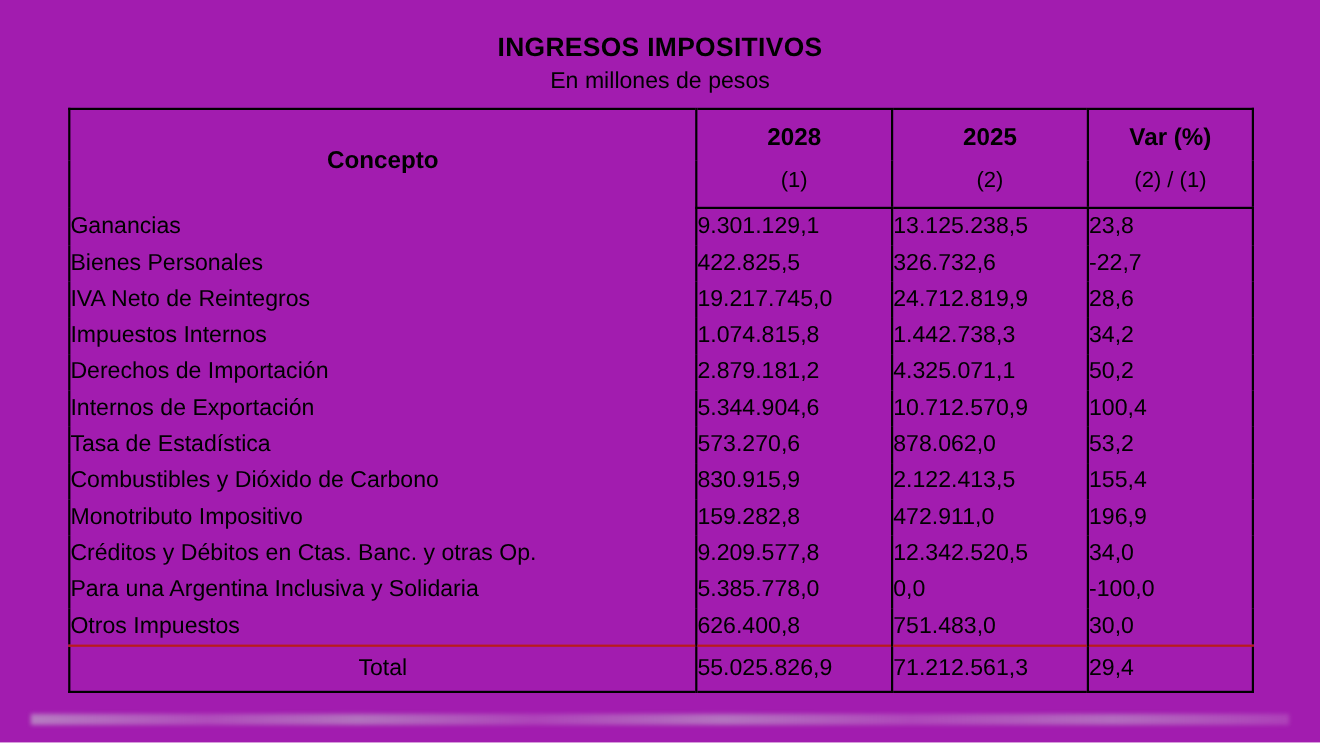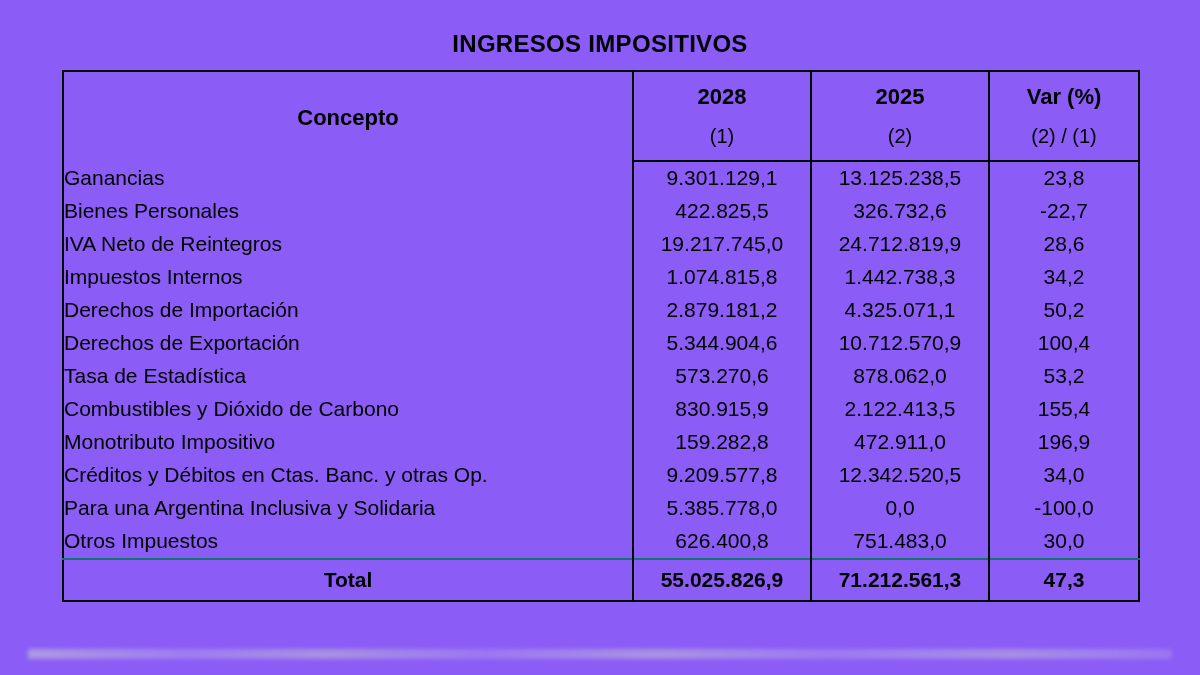--- a/index.html
+++ b/index.html
@@ -11,21 +11,21 @@
     width: 1200px;
     height: 675px;
     font-family: "Liberation Sans", sans-serif;
     color: #000000;
     overflow: hidden;
   }
   .page {
     position: relative;
     width: 1200px;
     height: 675px;
-    background: #8b5cf6;
+    background: #a21caf;
   }
   .title-block {
     text-align: center;
     padding-top: 30px;
   }
   .doc-title {
     font-size: 24px;
     font-weight: bold;
     letter-spacing: 0.3px;
     line-height: 1.15;
@@ -86,27 +86,27 @@
     height: 33px;
     font-size: 21px;
   }
   td.concept {
     text-align: left;
     padding-left: 34px;
     white-space: nowrap;
     margin-left: 32px;
   }
   td.num {
-    text-align: center;
+    text-align: left;
     padding-right: 12px;
     white-space: nowrap;
   }
   tbody tr.total-row td {
-    font-weight: bold;
-    border-top: 2px solid #0f766e;
+    font-weight: normal;
+    border-top: 2px solid #b91c1c;
     height: 40px;
   }
   tbody tr.total-row td.concept {
     text-align: center;
     padding-left: 0;
   }
   .footer-smudge {
     position: absolute;
     left: 0;
     right: 0;
@@ -124,20 +124,21 @@
     filter: blur(2px);
   }
 </style>
 </head>
 <body>
 
 <div class="page">
 
   <div class="title-block">
     <div class="doc-title">INGRESOS IMPOSITIVOS</div>
+    <div class="doc-subtitle">En millones de pesos</div>
   </div>
 
   <div class="table-wrap">
     <table class="tax-table">
       <colgroup>
         <col class="col-concept">
         <col class="col-year">
         <col class="col-year">
         <col class="col-var">
       </colgroup>
@@ -180,21 +181,21 @@
           <td class="num sep-left">1.442.738,3</td>
           <td class="num sep-left">34,2</td>
         </tr>
         <tr>
           <td class="concept">Derechos de Importación</td>
           <td class="num sep-left">2.879.181,2</td>
           <td class="num sep-left">4.325.071,1</td>
           <td class="num sep-left">50,2</td>
         </tr>
         <tr>
-          <td class="concept">Derechos de Exportación</td>
+          <td class="concept">Internos de Exportación</td>
           <td class="num sep-left">5.344.904,6</td>
           <td class="num sep-left">10.712.570,9</td>
           <td class="num sep-left">100,4</td>
         </tr>
         <tr>
           <td class="concept">Tasa de Estadística</td>
           <td class="num sep-left">573.270,6</td>
           <td class="num sep-left">878.062,0</td>
           <td class="num sep-left">53,2</td>
         </tr>
@@ -226,21 +227,21 @@
           <td class="concept">Otros Impuestos</td>
           <td class="num sep-left">626.400,8</td>
           <td class="num sep-left">751.483,0</td>
           <td class="num sep-left">30,0</td>
         </tr>
 
         <tr class="total-row">
           <td class="concept">Total</td>
           <td class="num sep-left">55.025.826,9</td>
           <td class="num sep-left">71.212.561,3</td>
-          <td class="num sep-left">47,3</td>
+          <td class="num sep-left">29,4</td>
         </tr>
       </tbody>
     </table>
   </div>
 
   <div class="footer-smudge">
     <div class="line"></div>
   </div>
 
 </div>

